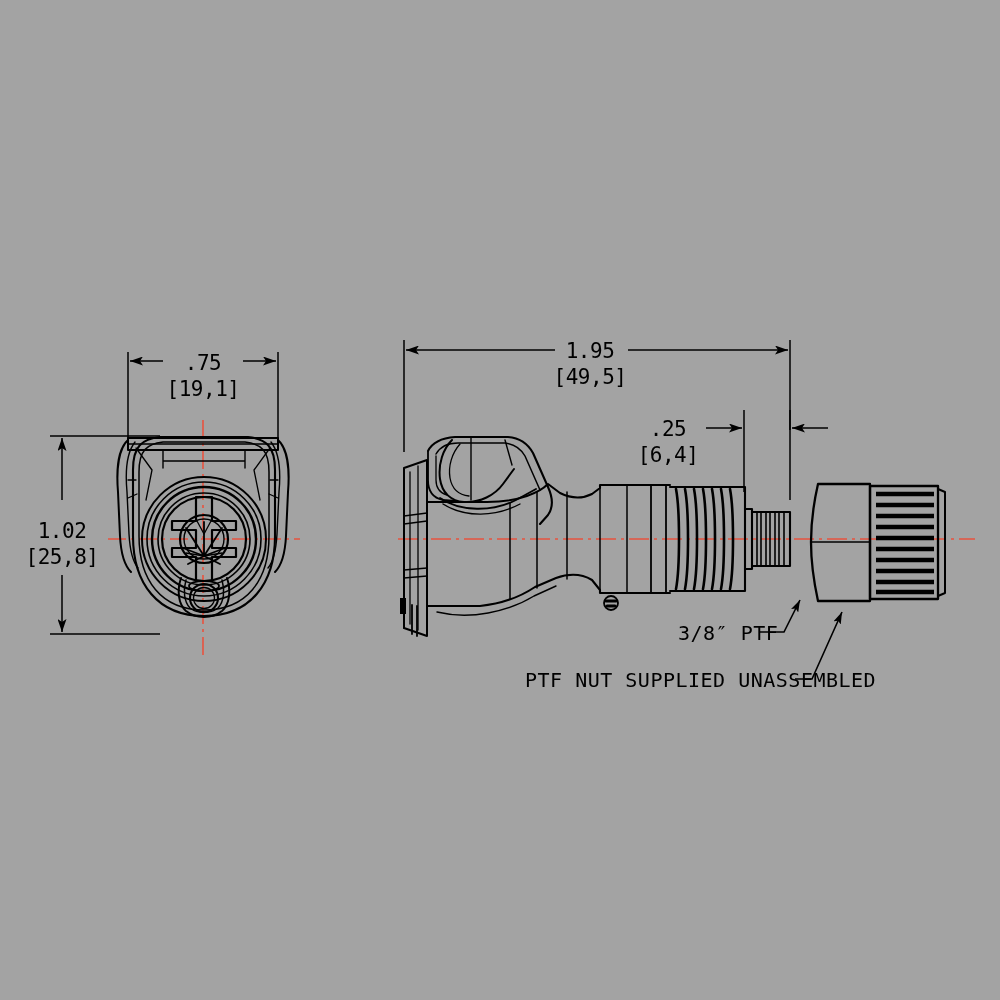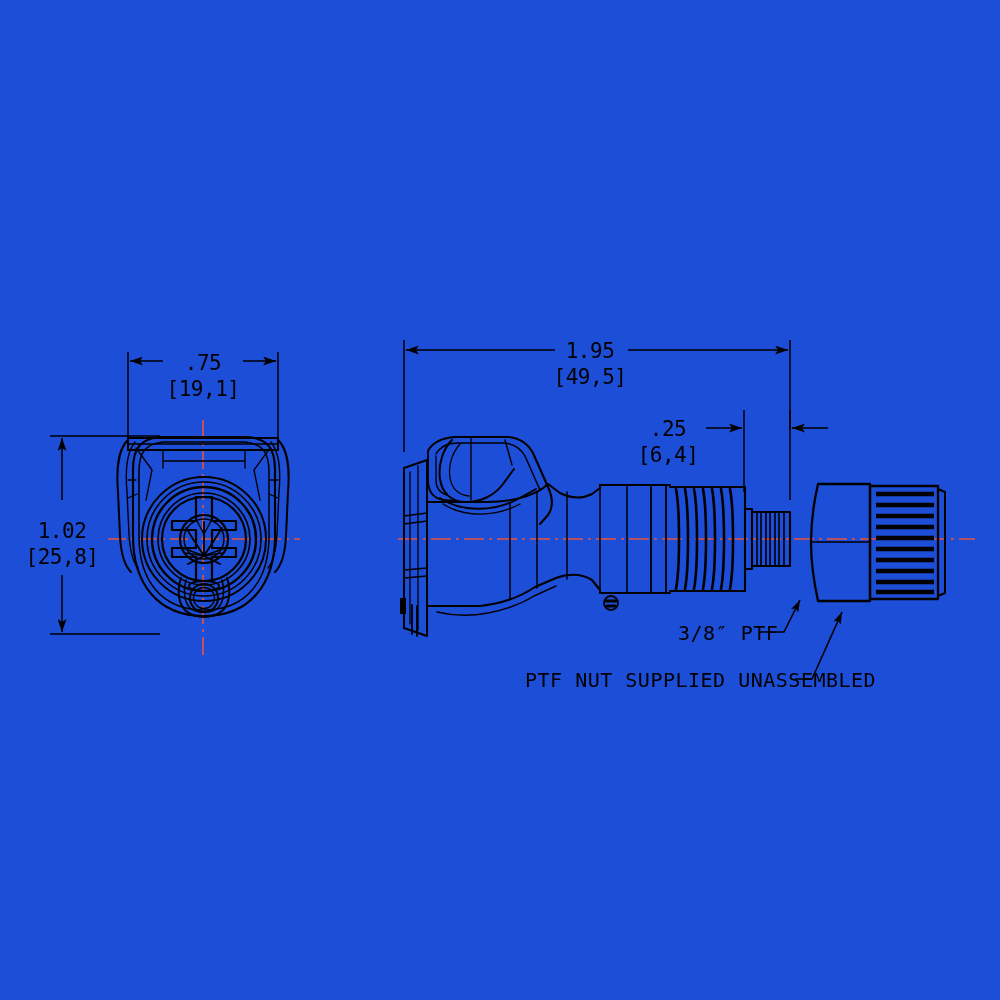--- a/index.html
+++ b/index.html
@@ -7,21 +7,21 @@
     padding: 0;
     background: #ffffff;
   }
   body {
     font-family: "Liberation Sans", sans-serif;
   }
   #drawing-root {
     position: relative;
     width: 1000px;
     height: 1000px;
-    background: #1d4ed8;
+    background: #a3a3a3;
     overflow: hidden;
   }
   #drawing-svg {
     position: absolute;
     left: 0;
     top: 0;
     width: 1000px;
     height: 1000px;
     display: block;
   }

